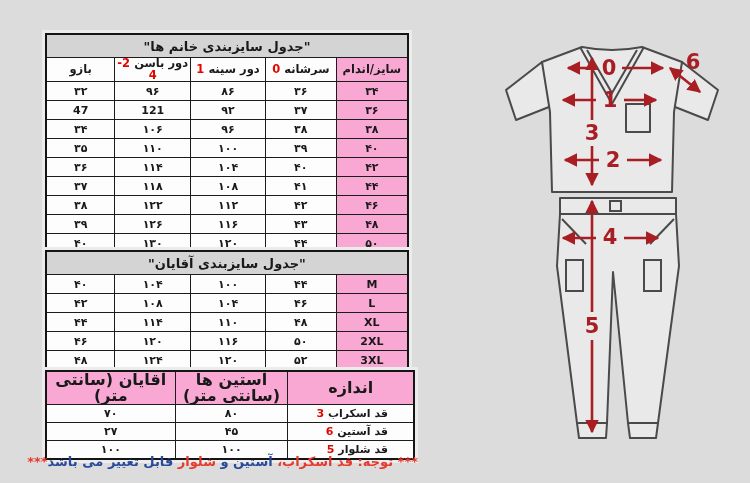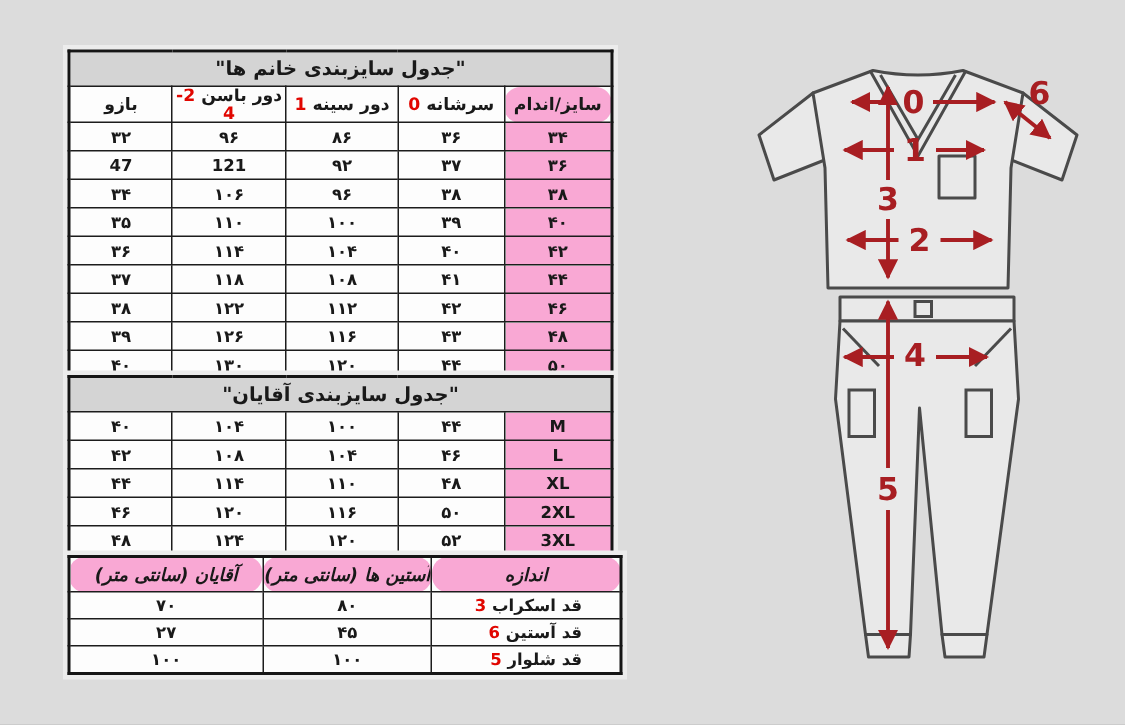--- a/index.html
+++ b/index.html
@@ -5,29 +5,29 @@
   html,body{margin:0;padding:0;background:#bfbfbf;}
   .stage{position:relative;width:750px;height:483px;background:#dcdcdc;
          font-family:"DejaVu Sans",sans-serif;overflow:hidden;}
   
   table{border-collapse:collapse;table-layout:fixed;position:absolute;
         background:#fdfdfd;border:2px solid #151515;direction:rtl;
         box-shadow:0 0 0 3px #ececec;}
   td{border:1.5px solid #1c1c1c;text-align:center;vertical-align:middle;
      font-weight:bold;color:#191919;padding:0;line-height:1;overflow:hidden;}
   .title-row td{background:#d4d4d4;font-size:13px;height:22px;}
-  .head-row td{font-size:11.5px;height:21px;border-radius:11px;}
+  .head-row td{font-size:11.5px;height:21px;}
   .data-row td{font-size:11px;height:18px;}
   .gray{background:#f9a8d4;}
   .rednum{color:#e10600;}
   .len-label{text-align:right;padding-right:25px;}
   #women-table{left:45px;top:33px;width:364px;}
   #men-table{left:45px;top:250px;width:364px;}
   #length-table{left:45px;top:370px;width:370px;}
-  #length-table .head-row td{font-size:12px;height:22px;font-style:italic;}
+  #length-table .head-row td{font-size:16px;height:22px;}
   #length-table .data-row td{height:17px;}
   
   .note{position:absolute;left:38px;top:454px;width:380px;direction:rtl;
         text-align:center;font-weight:bold;font-size:13px;white-space:nowrap;}
   .note .red{color:#e8392e;}
   .note .blue{color:#2a4a9b;}
   
   .diagram{position:absolute;left:486px;top:20px;}
   svg text{font-family:"DejaVu Sans",sans-serif;font-weight:bold;
            font-size:21px;fill:#a81e22;}
@@ -198,20 +198,23 @@
       <td>۲۷</td>
     </tr>
     <tr class="data-row">
       <td class="len-label"><span>قد شلوار</span> <span class="rednum">5</span></td>
       <td>۱۰۰</td>
       <td>۱۰۰</td>
     </tr>
   </tbody>
     </table>
 
+  <div class="note">
+    <span class="red">***</span><span class="red"> توجه: قد اسکراب، </span><span class="blue">آستین و </span><span class="red">شلوار </span><span class="blue">قابل تغییر می باشد</span><span class="red">***</span>
+  </div>
 
   <div class="diagram">
     <svg width="252" height="450" viewBox="0 0 252 450">
       <defs>
         <marker id="ah" viewBox="0 0 10 10" refX="9" refY="5" markerWidth="5.2" markerHeight="5.2" orient="auto-start-reverse">
           <path d="M0,0 L10,5 L0,10 z" fill="#a81e22"></path>
         </marker>
       </defs>
 
       <g>

